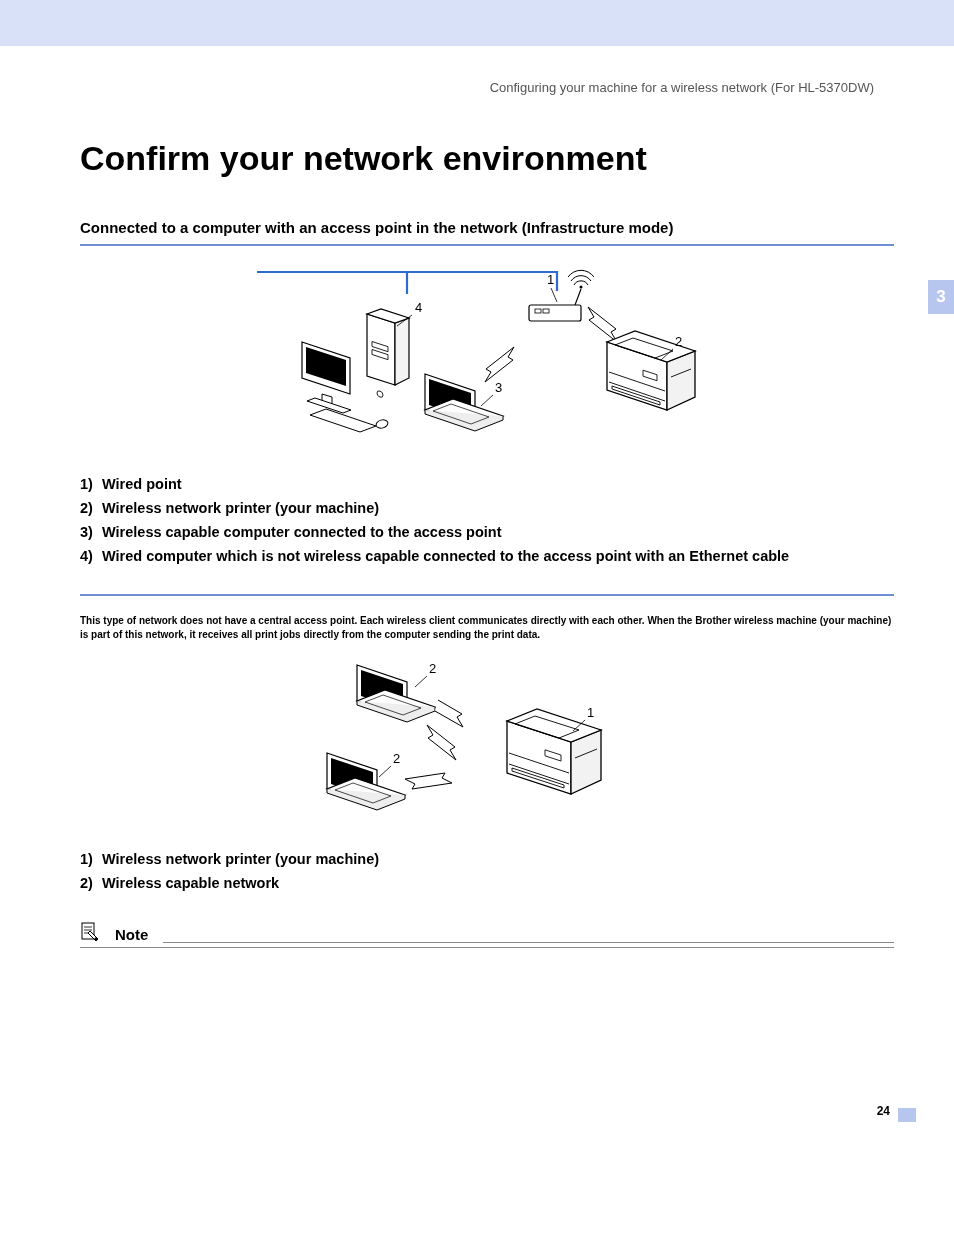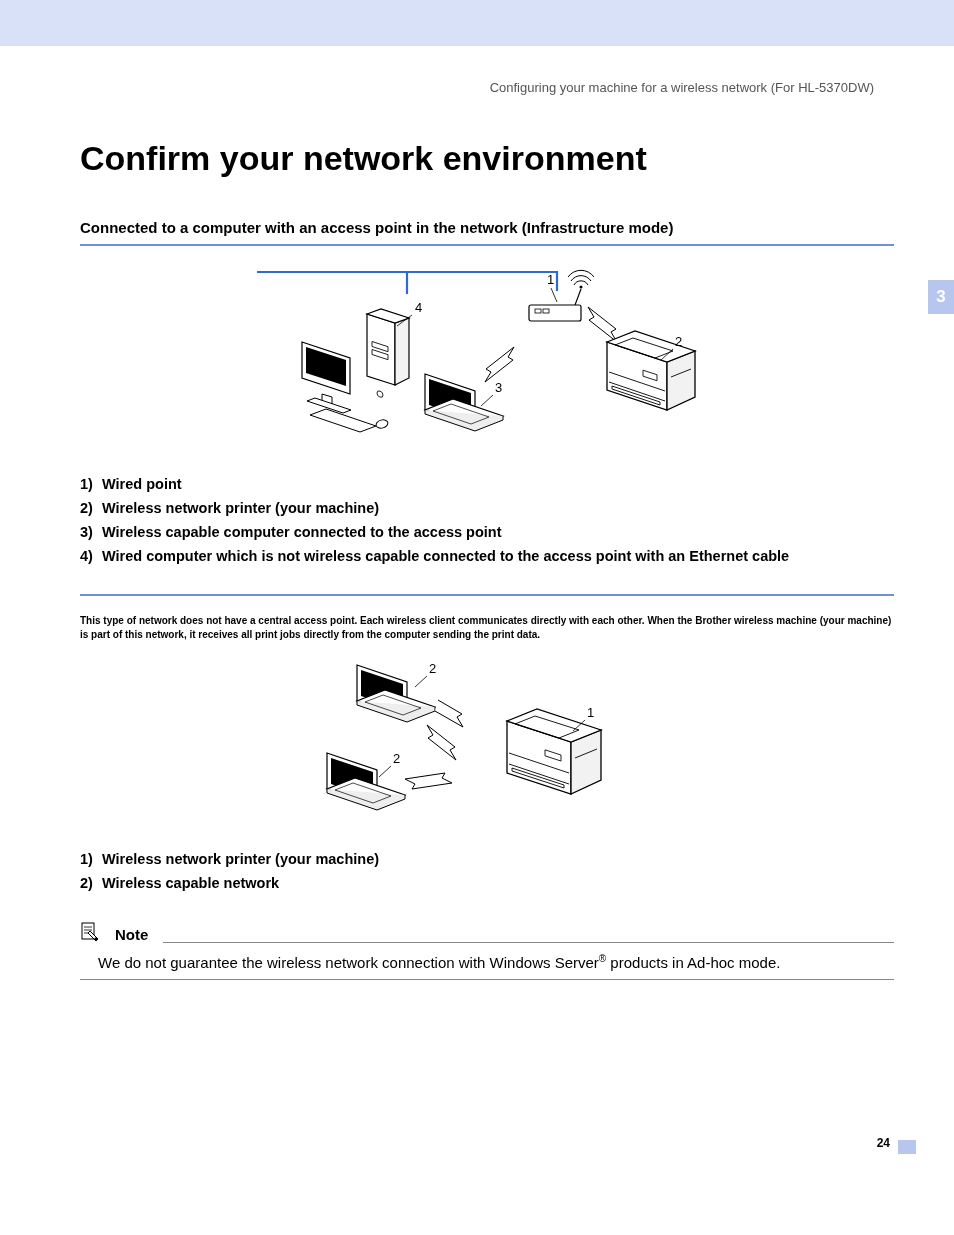--- a/index.html
+++ b/index.html
@@ -203,21 +203,18 @@
           <line x1="4" y1="6" x2="12" y2="6" stroke="#000" stroke-width="0.8"></line>
           <line x1="4" y1="9" x2="12" y2="9" stroke="#000" stroke-width="0.8"></line>
           <line x1="4" y1="12" x2="12" y2="12" stroke="#000" stroke-width="0.8"></line>
           <path d="M 10 10 l 8 8 l -2 2 l -8 -8 z" fill="#fff" stroke="#000" stroke-width="1"></path>
           <path d="M 16 16 l 2 2 l -2 2 l -2 -2 z" fill="#000"></path>
         </svg>
       </span>
       <span class="note-label">Note</span>
       <span class="rule"></span>
     </div>
-    <div class="note-body">
-      <span>We do not guarantee the wireless network connection with Windows Server</span><sup>®</sup><span> products in Ad-hoc mode.</span>
-    </div>
     <div class="note-bottom-rule"></div>
   </div>
 
   <div class="page-number">24</div>
   <div class="page-corner"></div>
 </div>
 
 </body></html>

